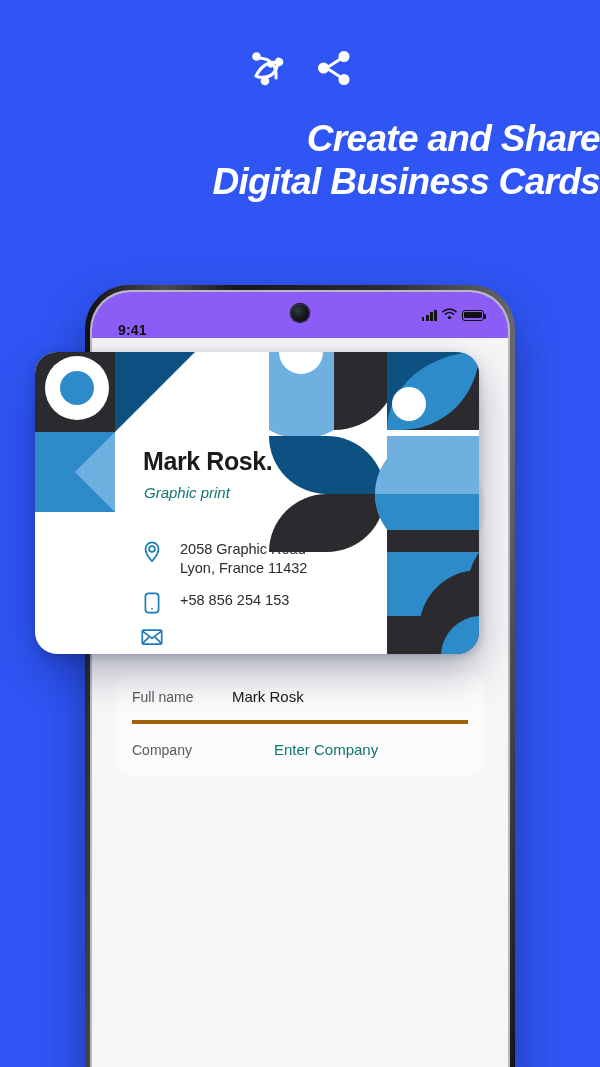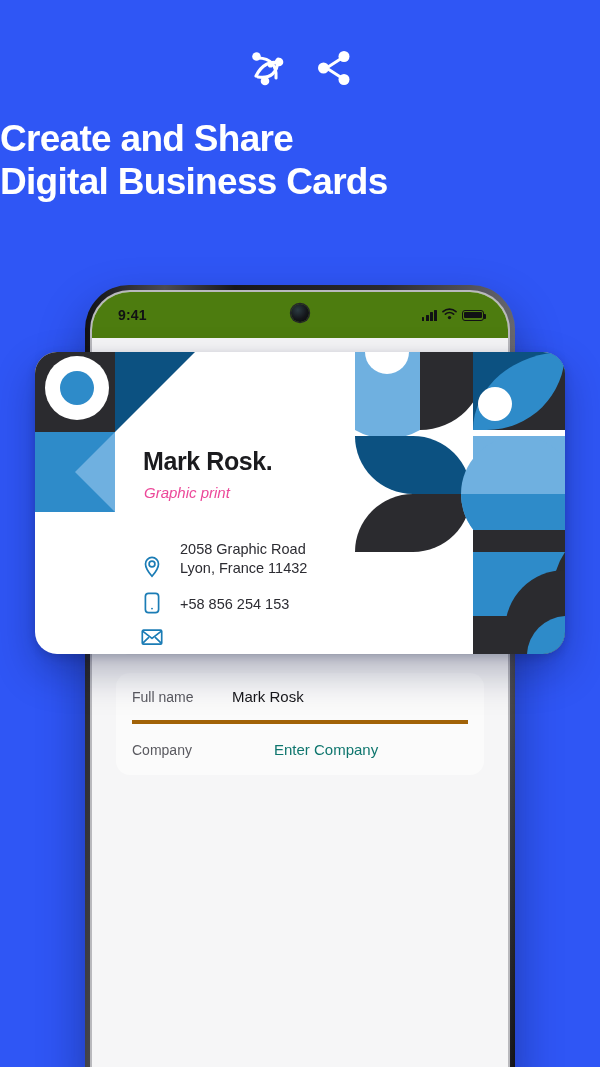--- a/index.html
+++ b/index.html
@@ -9,24 +9,25 @@
     font-family: "Liberation Sans", sans-serif;
   }
   body { background: #2f56f5; position: relative; }
 
   
   .hero-icons {
     position: absolute; top: 46px; left: 0; right: 0;
     display: flex; justify-content: center; align-items: center; gap: 24px;
   }
   .hero-heading {
-    position: absolute; top: 118px; left: 0; right: 0;
-    text-align: left; color: #ffffff;
+    position: absolute; top: 118px; left: 16px; right: 0;
+    text-align: right; color: #ffffff;
     font-size: 37px; font-weight: bold; line-height: 1.16;
     letter-spacing: -0.7px;
+    font-style: italic;
   }
   .hero-heading .ln { display: block; }
 
   
   .phone {
     position: absolute; left: 85px; top: 285px;
     width: 430px; height: 800px;
     border-radius: 44px 44px 0 0;
     background: linear-gradient(95deg,#0e0e12 0%,#4b4b52 16%,#17171b 30%,#2a2a30 60%,#6a6a72 88%,#101014 100%);
     padding: 5px;
@@ -42,23 +43,23 @@
   .screen {
     width: 100%; height: 100%;
     border-radius: 38px 38px 0 0;
     background: #f6f6f7;
     overflow: hidden; position: relative;
   }
 
   
   .statusbar {
     height: 46px; position: relative;
-    display: flex; align-items: center;
-    padding: 16px 26px;
-    background: #4d7c0f;
+    display: flex; align-items: flex-end;
+    padding: 0 26px;
+    background: #8b5cf6;
   }
   .status-time { font-size: 14px; font-weight: bold; color: #111114; letter-spacing: .2px; }
   .punch-hole {
     position: absolute; left: 50%; top: 12px; transform: translateX(-50%);
     width: 18px; height: 18px; border-radius: 50%;
     background: radial-gradient(circle at 38% 34%, #2c3b42 0%, #14161a 55%, #07080a 100%);
     box-shadow: 0 0 0 1.2px #25252a;
   }
   .status-right {
     position: absolute; right: 24px; top: 50%; transform: translateY(-50%);
@@ -116,41 +117,41 @@
   .row-value.ph { color: #0f766e; }
   .tag-pill {
     background: #dde4fb; color: #2f56f5;
     border-radius: 16px; padding: 7px 17px; font-size: 14px;
   }
   .panel.white { background: #fbfbfb; }
 
   
   .bcard {
     position: absolute; left: 35px; top: 352px;
-    width: 530px; height: 302px;
+    width: 444px; height: 302px;
     background: #ffffff; border-radius: 22px;
     overflow: hidden;
     box-shadow: 0 18px 40px rgba(6,14,55,0.30), 0 3px 10px rgba(6,14,55,0.18);
   }
   .bcard-art-l { position: absolute; left: 0; top: 0; }
   .bcard-art-r { position: absolute; right: 0; top: 0; }
 
   .bc-name {
     position: absolute; left: 108px; top: 95px;
     font-size: 25px; font-weight: bold; color: #1b1b1e; letter-spacing: -0.4px;
   }
   .bc-role {
     position: absolute; left: 109px; top: 132px;
-    font-size: 15px; font-style: italic; color: #ec4899;
+    font-size: 15px; font-style: italic; color: #0f766e;
   }
   .bc-contacts {
     position: absolute; left: 106px; top: 188px;
     display: flex; flex-direction: column; gap: 13px;
   }
-  .bc-line { display: flex; align-items: flex-end; gap: 17px; }
+  .bc-line { display: flex; align-items: flex-start; gap: 17px; }
   .bc-ico { width: 22px; flex-shrink: 0; display:flex; justify-content:center; padding-top:1px;}
   .bc-txt { font-size: 14.5px; color: #2c2c32; line-height: 1.3; }
   .bc-txt .sub { display: block; }
 </style>
 </head>
 <body>
 
 <div class="hero-icons">
   <span>
     <svg width="44" height="44" viewBox="0 0 44 44">

